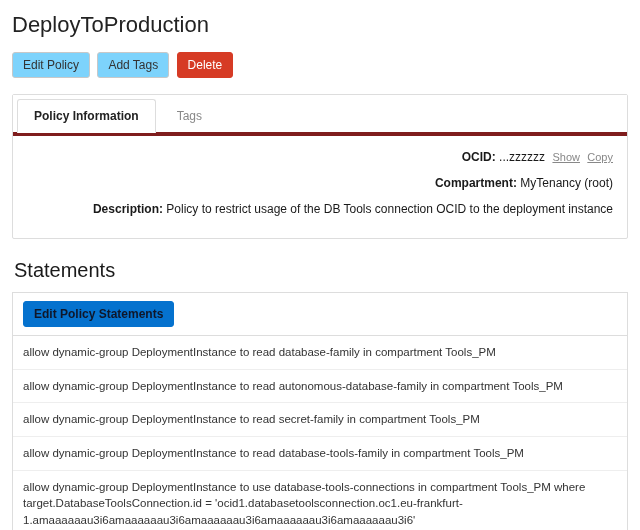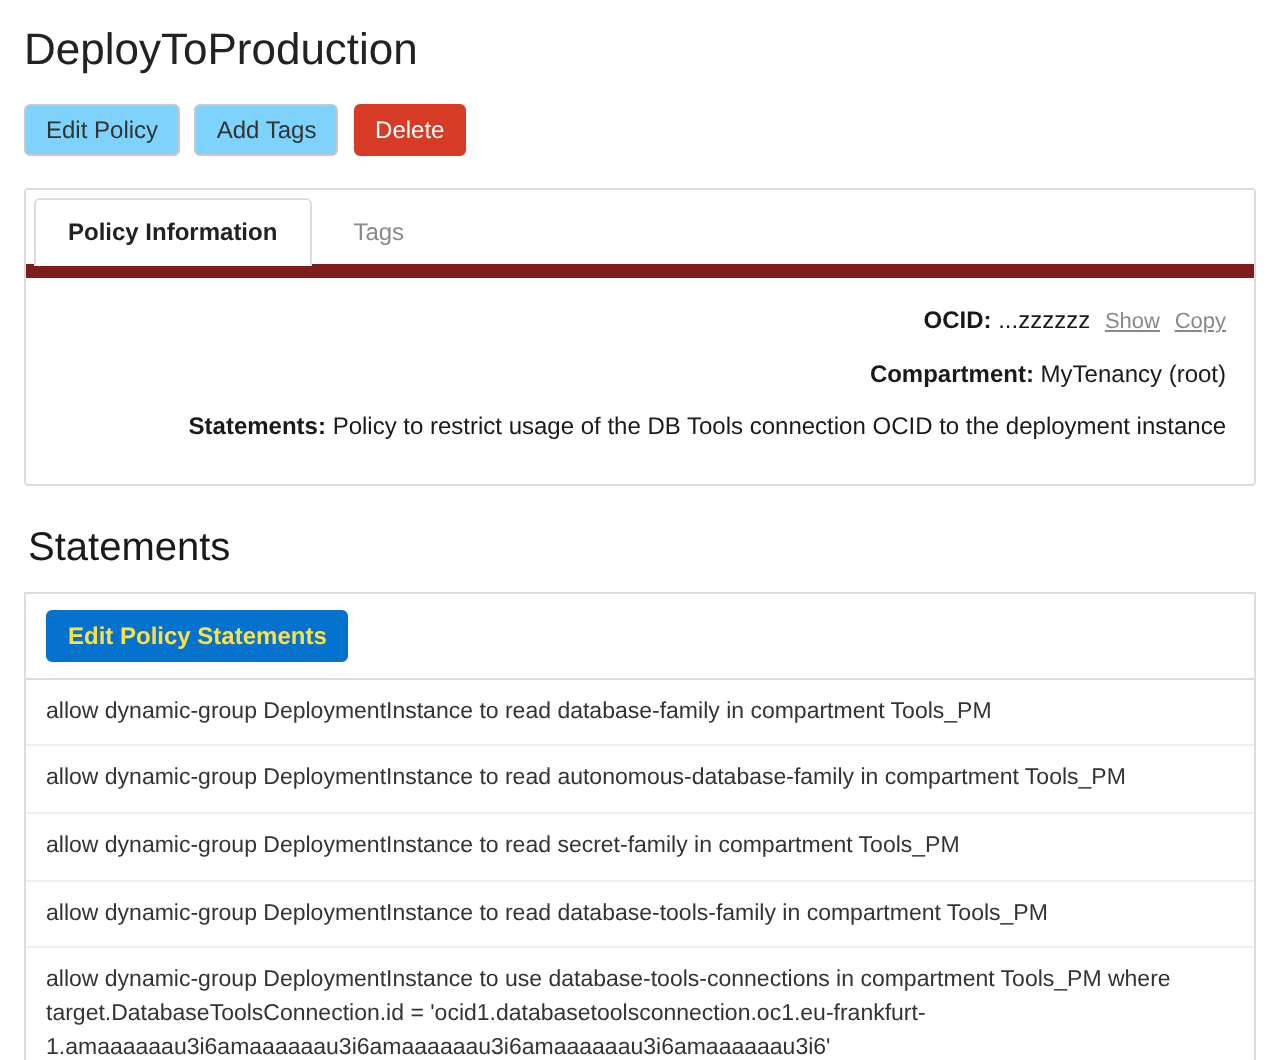--- a/index.html
+++ b/index.html
@@ -31,31 +31,31 @@
     cursor: pointer;
   }
   .btn-danger {
     background: #d63b25;
     border-color: #d63b25;
     color: #fff;
   }
   .btn-primary {
     background: #0572ce;
     border-color: #0572ce;
-    color: #fde047;
+    color: #0f172a;
     font-weight: 600;
   }
   .panel {
     border: 1px solid #ddd;
     border-radius: 2px;
     margin-bottom: 20px;
   }
   .tabs {
     display: flex;
-    border-bottom: 7px solid #7f1d1d;
+    border-bottom: 4px solid #7f1d1d;
     background: #fff;
   }
   .tab {
     padding: 9px 16px;
     font-size: 12px;
     cursor: pointer;
     border: 1px solid transparent;
     border-bottom: none;
     margin-bottom: -1px;
     margin-left: 4px;
@@ -122,21 +122,21 @@
       <b>OCID:</b>
       <span>...zzzzzz</span>
       <span class="link-muted">Show</span>
       <span class="link-muted">Copy</span>
     </div>
     <div class="info-row">
       <b>Compartment:</b>
       <span>MyTenancy (root)</span>
     </div>
     <div class="info-row">
-      <b>Statements:</b>
+      <b>Description:</b>
       <span>Policy to restrict usage of the DB Tools connection OCID to the deployment instance</span>
     </div>
   </div>
 </div>
 
 <h2 class="section-title">Statements</h2>
 
 <div class="stmt-panel">
   <div class="stmt-header">
     <button class="btn btn-primary">Edit Policy Statements</button>

